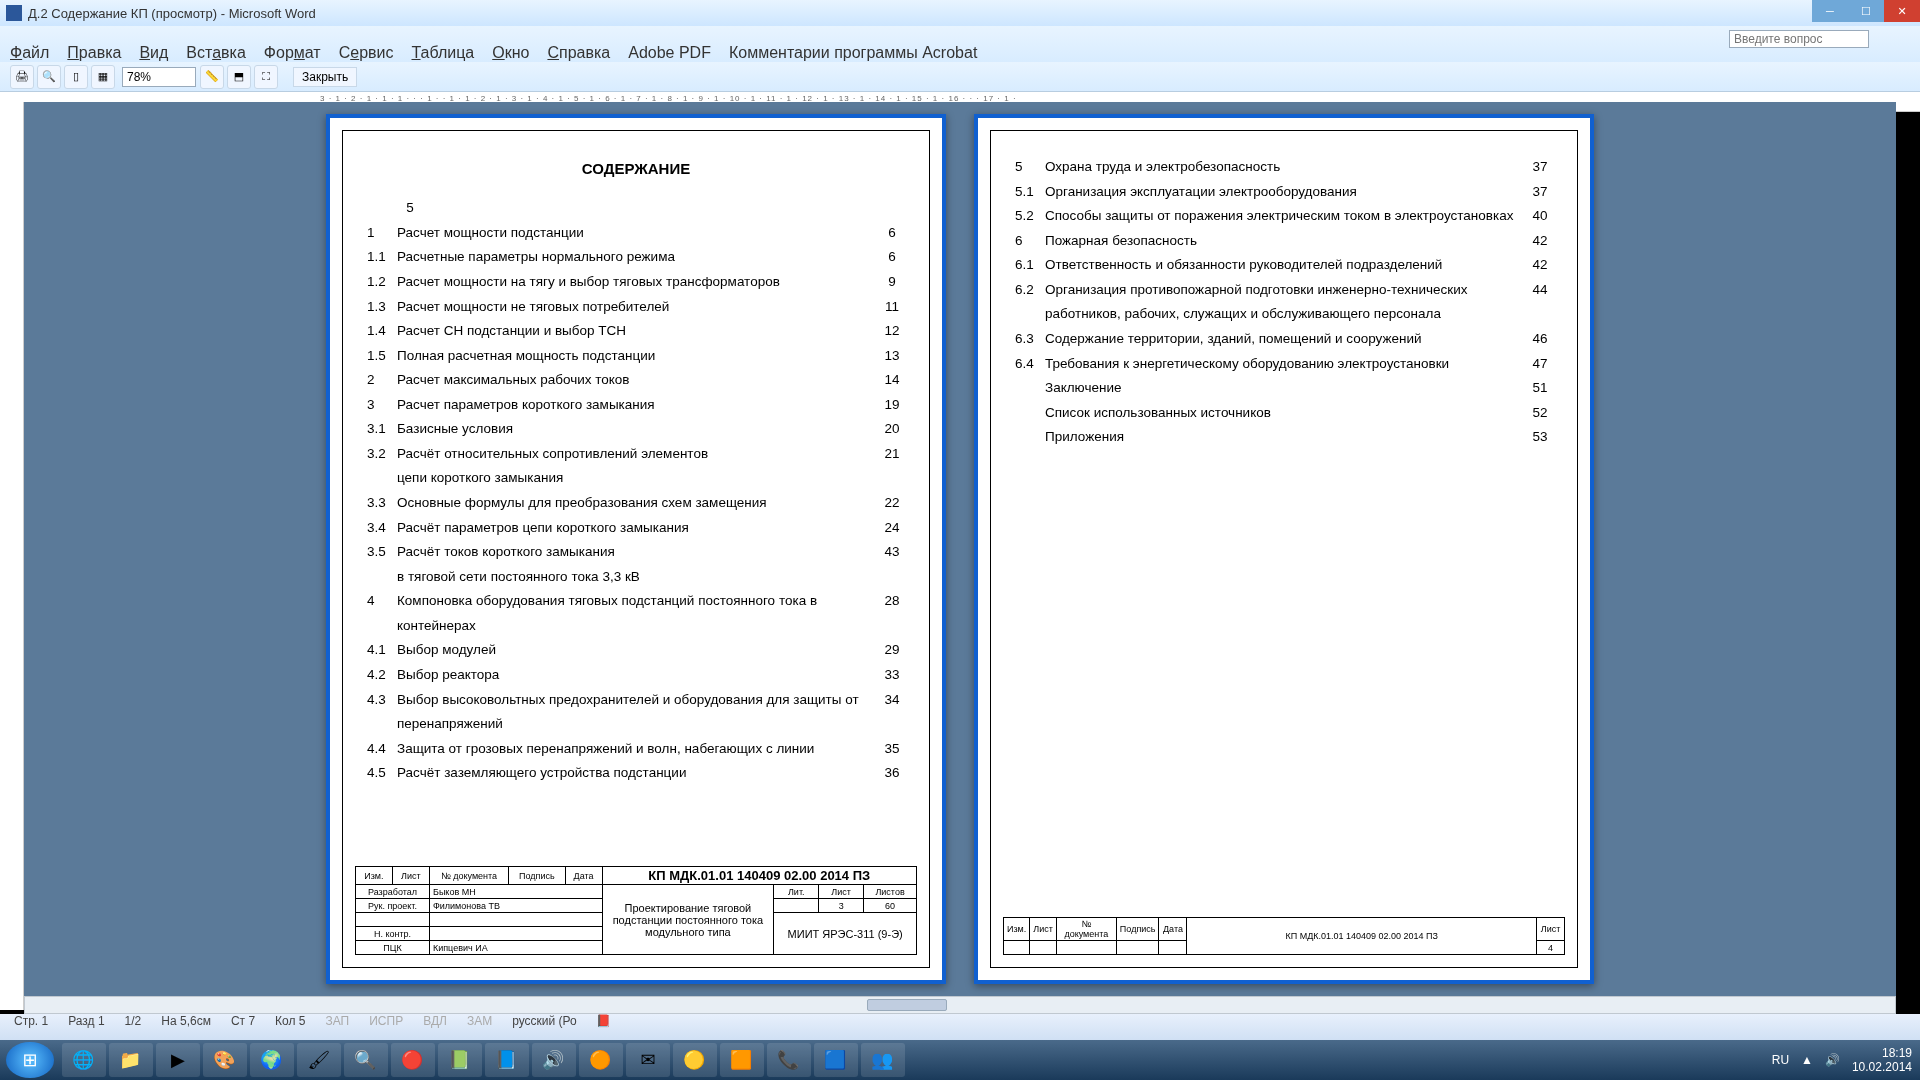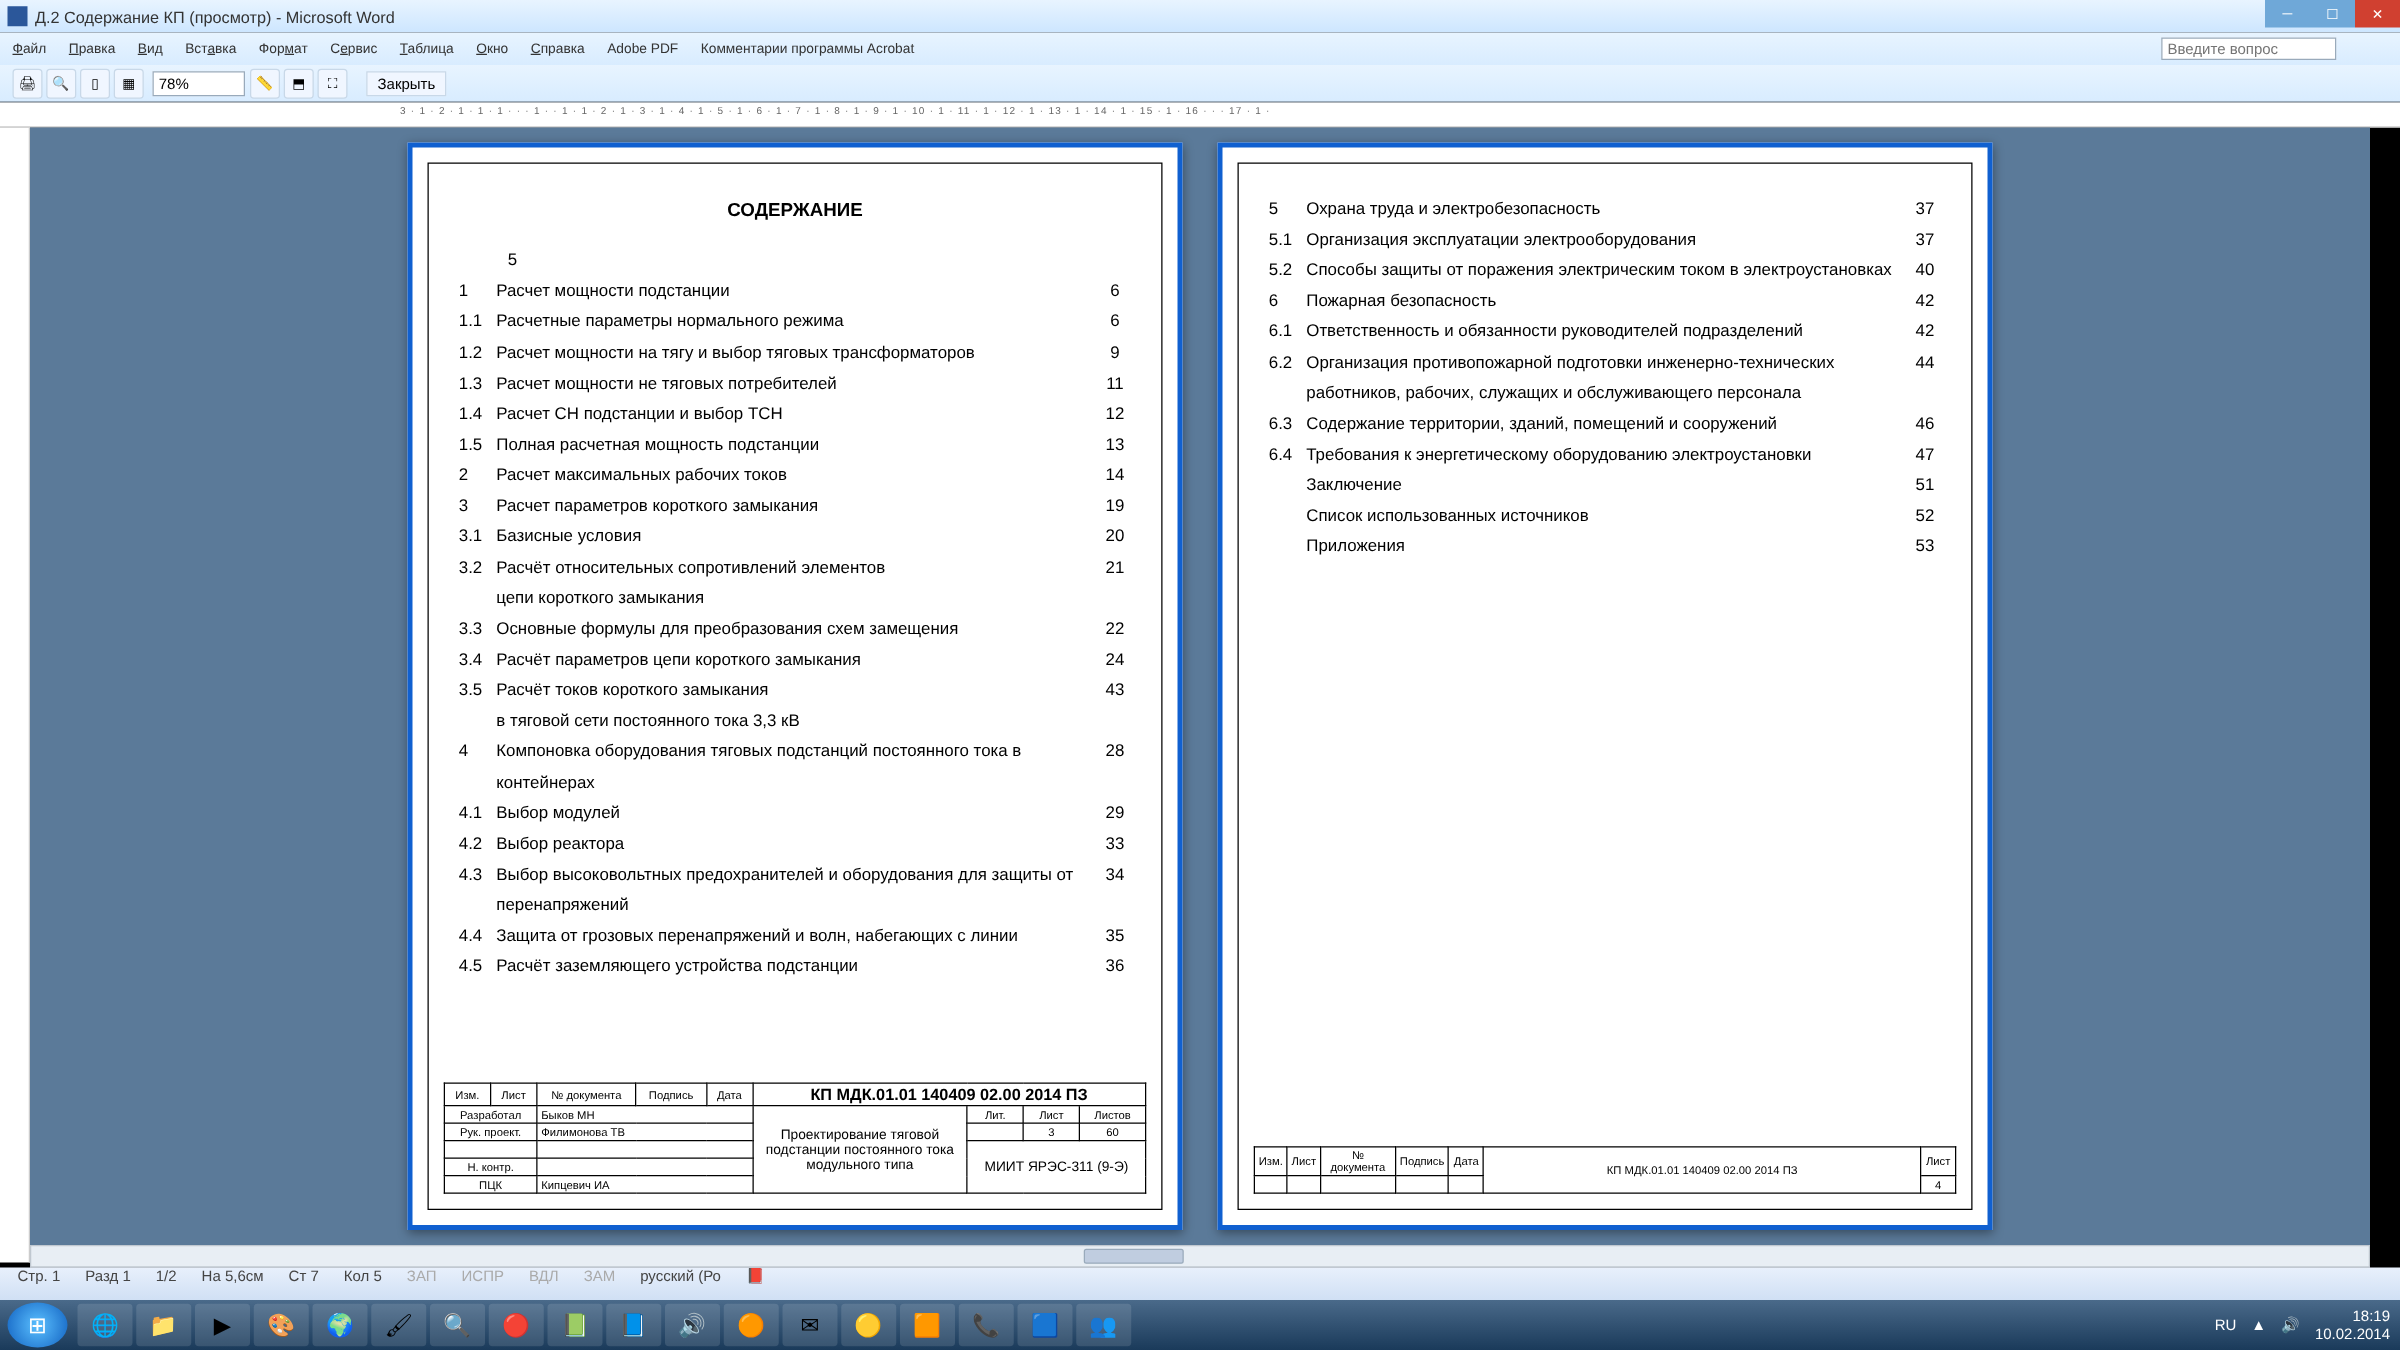--- a/index.html
+++ b/index.html
@@ -2,21 +2,21 @@
 <html><head>
 <meta charset="utf-8">
 <style>
 *{box-sizing:border-box;margin:0;padding:0;font-family:Tahoma,Arial,sans-serif}
 body{background:#000;overflow:hidden;width:1920px;height:1080px;position:relative}
 .titlebar{height:26px;background:linear-gradient(#e8f4ff,#cde6ff);display:flex;align-items:center;padding:0 6px;font-size:13px;color:#333}
 .word-icon{width:16px;height:16px;background:#2b579a;margin-right:6px;display:inline-block}
 .win-controls{position:absolute;right:0;top:0;display:flex}
 .win-btn{width:36px;height:22px;display:flex;align-items:center;justify-content:center;font-size:11px;color:#fff;cursor:pointer}
 .win-min{background:#6fa8d8}.win-max{background:#6fa8d8}.win-close{background:#d04030}
-.menubar{height:26px;background:linear-gradient(#e8f4ff,#d8ecff);display:flex;align-items:center;padding:0 10px;font-size:11px;color:#333}
+.menubar{height:36px;background:linear-gradient(#e8f4ff,#d8ecff);display:flex;align-items:flex-end;padding:0 10px;font-size:16px;color:#333}
 .menubar span{margin-right:18px;cursor:pointer}
 .menubar span u{text-decoration:underline}
 .help-box{position:absolute;right:51px;top:30px;width:140px;height:18px;background:#fff;border:1px solid #9ab;font-size:12px;color:#999;padding:0 4px}
 .toolbar{height:30px;background:linear-gradient(#e8f4ff,#d8ecff);display:flex;align-items:center;padding:2px 10px;border-bottom:1px solid #b8cde0}
 .tbtn{width:24px;height:24px;margin-right:3px;background:#f0f6ff;border:1px solid #c8d8e8;border-radius:3px;display:flex;align-items:center;justify-content:center;font-size:11px;cursor:pointer}
 .zoom{width:74px;height:20px;background:#fff;border:1px solid #9ab;font-size:12px;padding:0 4px;margin:0 4px}
 .close-btn{font-size:12px;padding:2px 8px;border:1px solid #c8d8e8;background:#f0f6ff;cursor:pointer;margin-left:12px}
 .ruler-h{height:20px;background:#fff;border-bottom:1px solid #ccc;position:relative;font-size:8px;color:#666}
 .ruler-h .marks{position:absolute;left:320px;top:2px;letter-spacing:1px}
 .ruler-v{width:24px;background:#fff;border-right:1px solid #ccc;position:absolute;left:0;top:102px;bottom:70px;font-size:8px;color:#666;writing-mode:vertical-lr}

